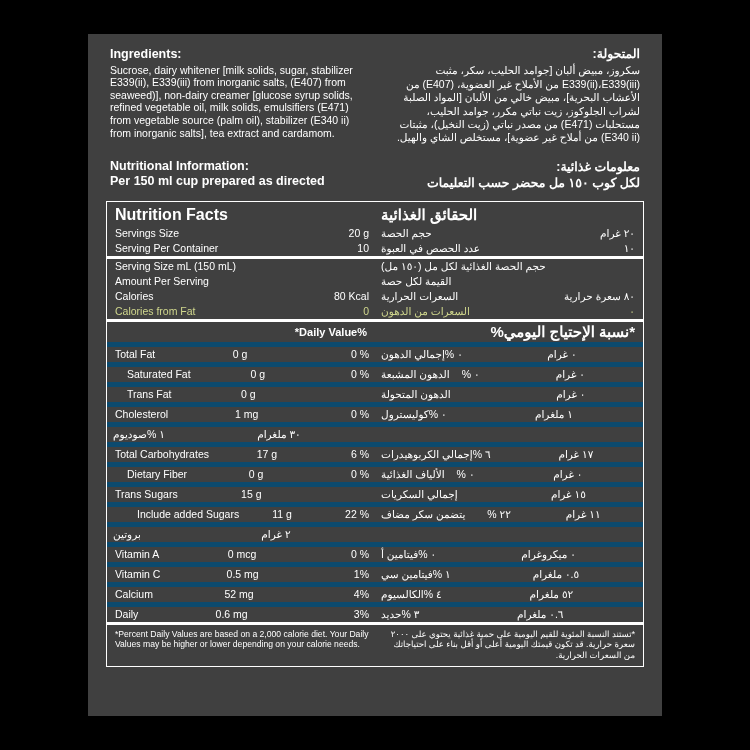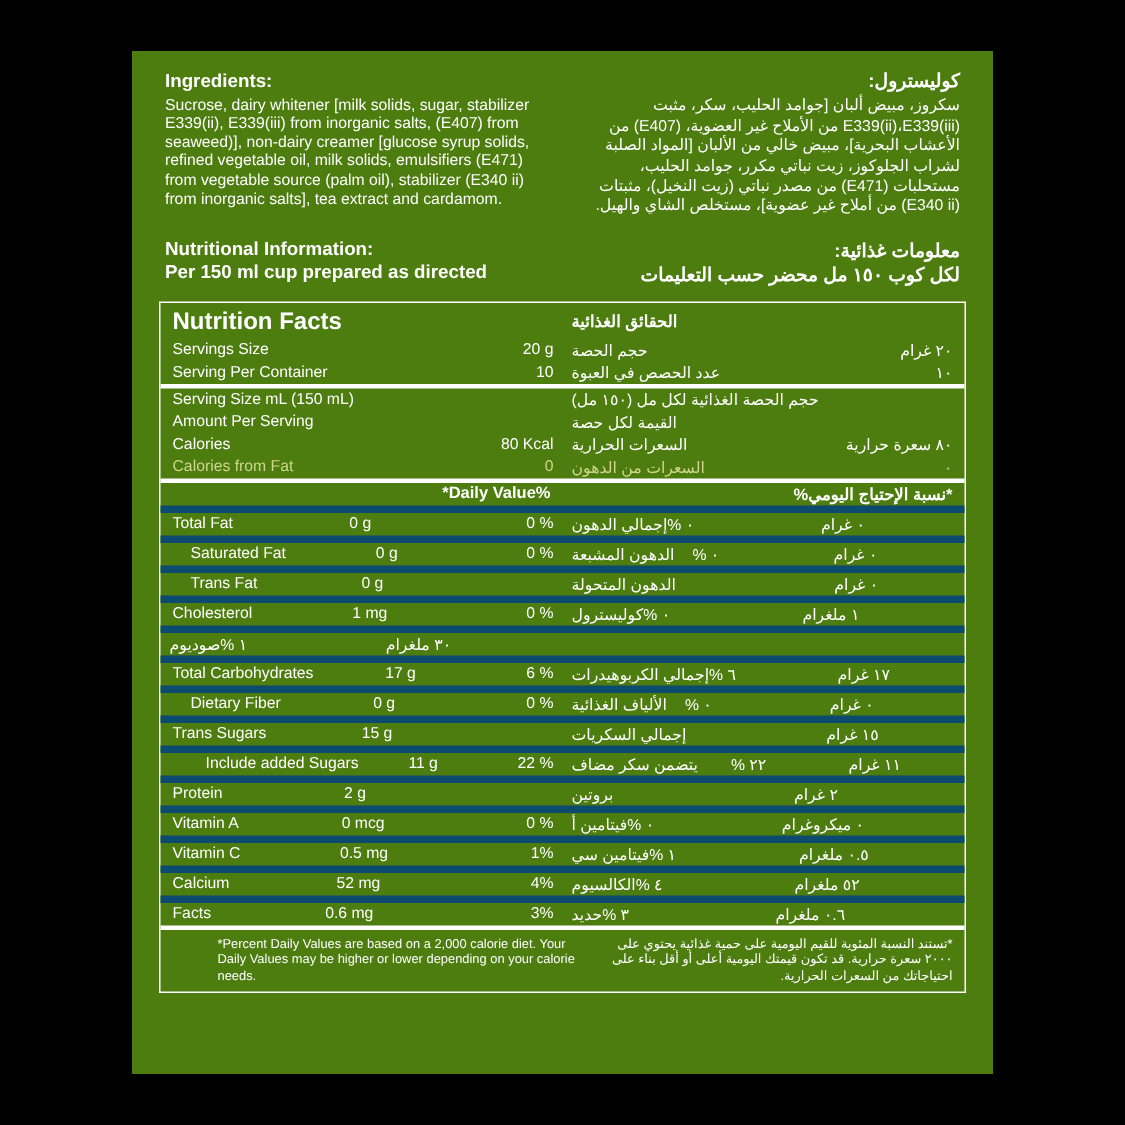--- a/index.html
+++ b/index.html
@@ -9,21 +9,21 @@
     height: 750px;
     background: #000000;
     font-family: "Liberation Sans", sans-serif;
   }
   #label {
     position: absolute;
     left: 88px;
     top: 34px;
     width: 574px;
     height: 682px;
-    background: #4d7c0f;
+    background: #404040;
     color: #ffffff;
     overflow: hidden;
   }
   .pad {
     padding: 14px 22px 0 22px;
   }
   
   .ing-row {
     display: flex;
     justify-content: space-between;
@@ -111,21 +111,21 @@
   .hline-thick {
     border-top: 3px solid #ffffff;
   }
   .title-row .left {
     font-size: 16px;
     font-weight: bold;
     padding-top: 4px;
     padding-bottom: 2px;
   }
   .title-row .right {
-    font-size: 11px;
+    font-size: 15px;
     font-weight: bold;
     padding-top: 4px;
     padding-bottom: 2px;
   }
   .b {
     font-weight: normal;
   }
   .ind1 {
     padding-left: 12px;
   }
@@ -162,35 +162,34 @@
   }
   .dvhead .left {
     justify-content: flex-end;
     font-weight: bold;
     font-size: 11px;
     padding-right: 8px;
   }
   .dvhead .right {
     justify-content: flex-end;
     font-weight: bold;
-    font-size: 11px;
+    font-size: 15px;
     padding-left: 8px;
     direction: rtl;
     text-align: center;
   }
   .foot {
     display: flex;
     font-size: 8.6px;
     line-height: 10.6px;
   }
   .foot .left {
     align-items: flex-start;
     padding: 4px 6px 5px 8px;
     display: block;
-    margin-left: 30px;
   }
   .foot .right {
     align-items: flex-start;
     padding: 4px 8px 5px 6px;
     display: block;
     direction: rtl;
     text-align: right;
   }
   .sv-title {
     font-weight: normal;
@@ -203,21 +202,21 @@
 <div id="label">
 
   <div class="pad">
 
     <div class="ing-row">
       <div class="ing-en">
         <span class="ing-title">Ingredients:</span>
         <span>Sucrose, dairy whitener [milk solids, sugar, stabilizer E339(ii), E339(iii) from inorganic salts, (E407) from seaweed)], non-dairy creamer [glucose syrup solids, refined vegetable oil, milk solids, emulsifiers (E471) from vegetable source (palm oil), stabilizer (E340 ii) from inorganic salts], tea extract and cardamom.</span>
       </div>
       <div class="ing-ar">
-        <span class="ing-title-ar">كوليسترول:</span>
+        <span class="ing-title-ar">المتحولة:</span>
         <span>سكروز، مبيض ألبان [جوامد الحليب، سكر، مثبت E339(ii)،E339(iii) من الأملاح غير العضوية، (E407) من الأعشاب البحرية]، مبيض خالي من الألبان [المواد الصلبة لشراب الجلوكوز، زيت نباتي مكرر، جوامد الحليب، مستحلبات (E471) من مصدر نباتي (زيت النخيل)، مثبتات (E340 ii) من أملاح غير عضوية]، مستخلص الشاي والهيل.</span>
       </div>
     </div>
 
     <div class="nutinfo-row">
       <div class="nutinfo-en">
         <div>Nutritional Information:</div>
         <div>Per 150 ml cup prepared as directed</div>
       </div>
       <div class="nutinfo-ar">
@@ -443,28 +442,20 @@
           <div class="right">
             <span class=" ind2r">يتضمن سكر مضاف</span>
             <span class="cellgrow">
               <span></span>
               <span class="amt">١١ غرام</span>
               <span class="dvr">٢٢ %</span>
             </span>
           </div>
         </div>
         <div class="prow hline">
-          <div class="left">
-            <span class="b">Protein</span>
-            <span class="cellgrow">
-              <span></span>
-              <span class="amt">2 g</span>
-              <span class="dv"></span>
-            </span>
-          </div>
           <div class="right">
             <span class="b">بروتين</span>
             <span class="cellgrow">
               <span></span>
               <span class="amt">٢ غرام</span>
               <span class="dvr"></span>
             </span>
           </div>
         </div>
         <div class="prow hline">
@@ -516,21 +507,21 @@
             <span>الكالسيوم</span>
             <span class="cellgrow">
               <span></span>
               <span class="amt">٥٢ ملغرام</span>
               <span class="dvr">٤ %</span>
             </span>
           </div>
         </div>
         <div class="prow hline">
           <div class="left">
-            <span>Facts</span>
+            <span>Daily</span>
             <span class="cellgrow">
               <span></span>
               <span class="amt">0.6 mg</span>
               <span class="dv">3%</span>
             </span>
           </div>
           <div class="right">
             <span>حديد</span>
             <span class="cellgrow">
               <span></span>

